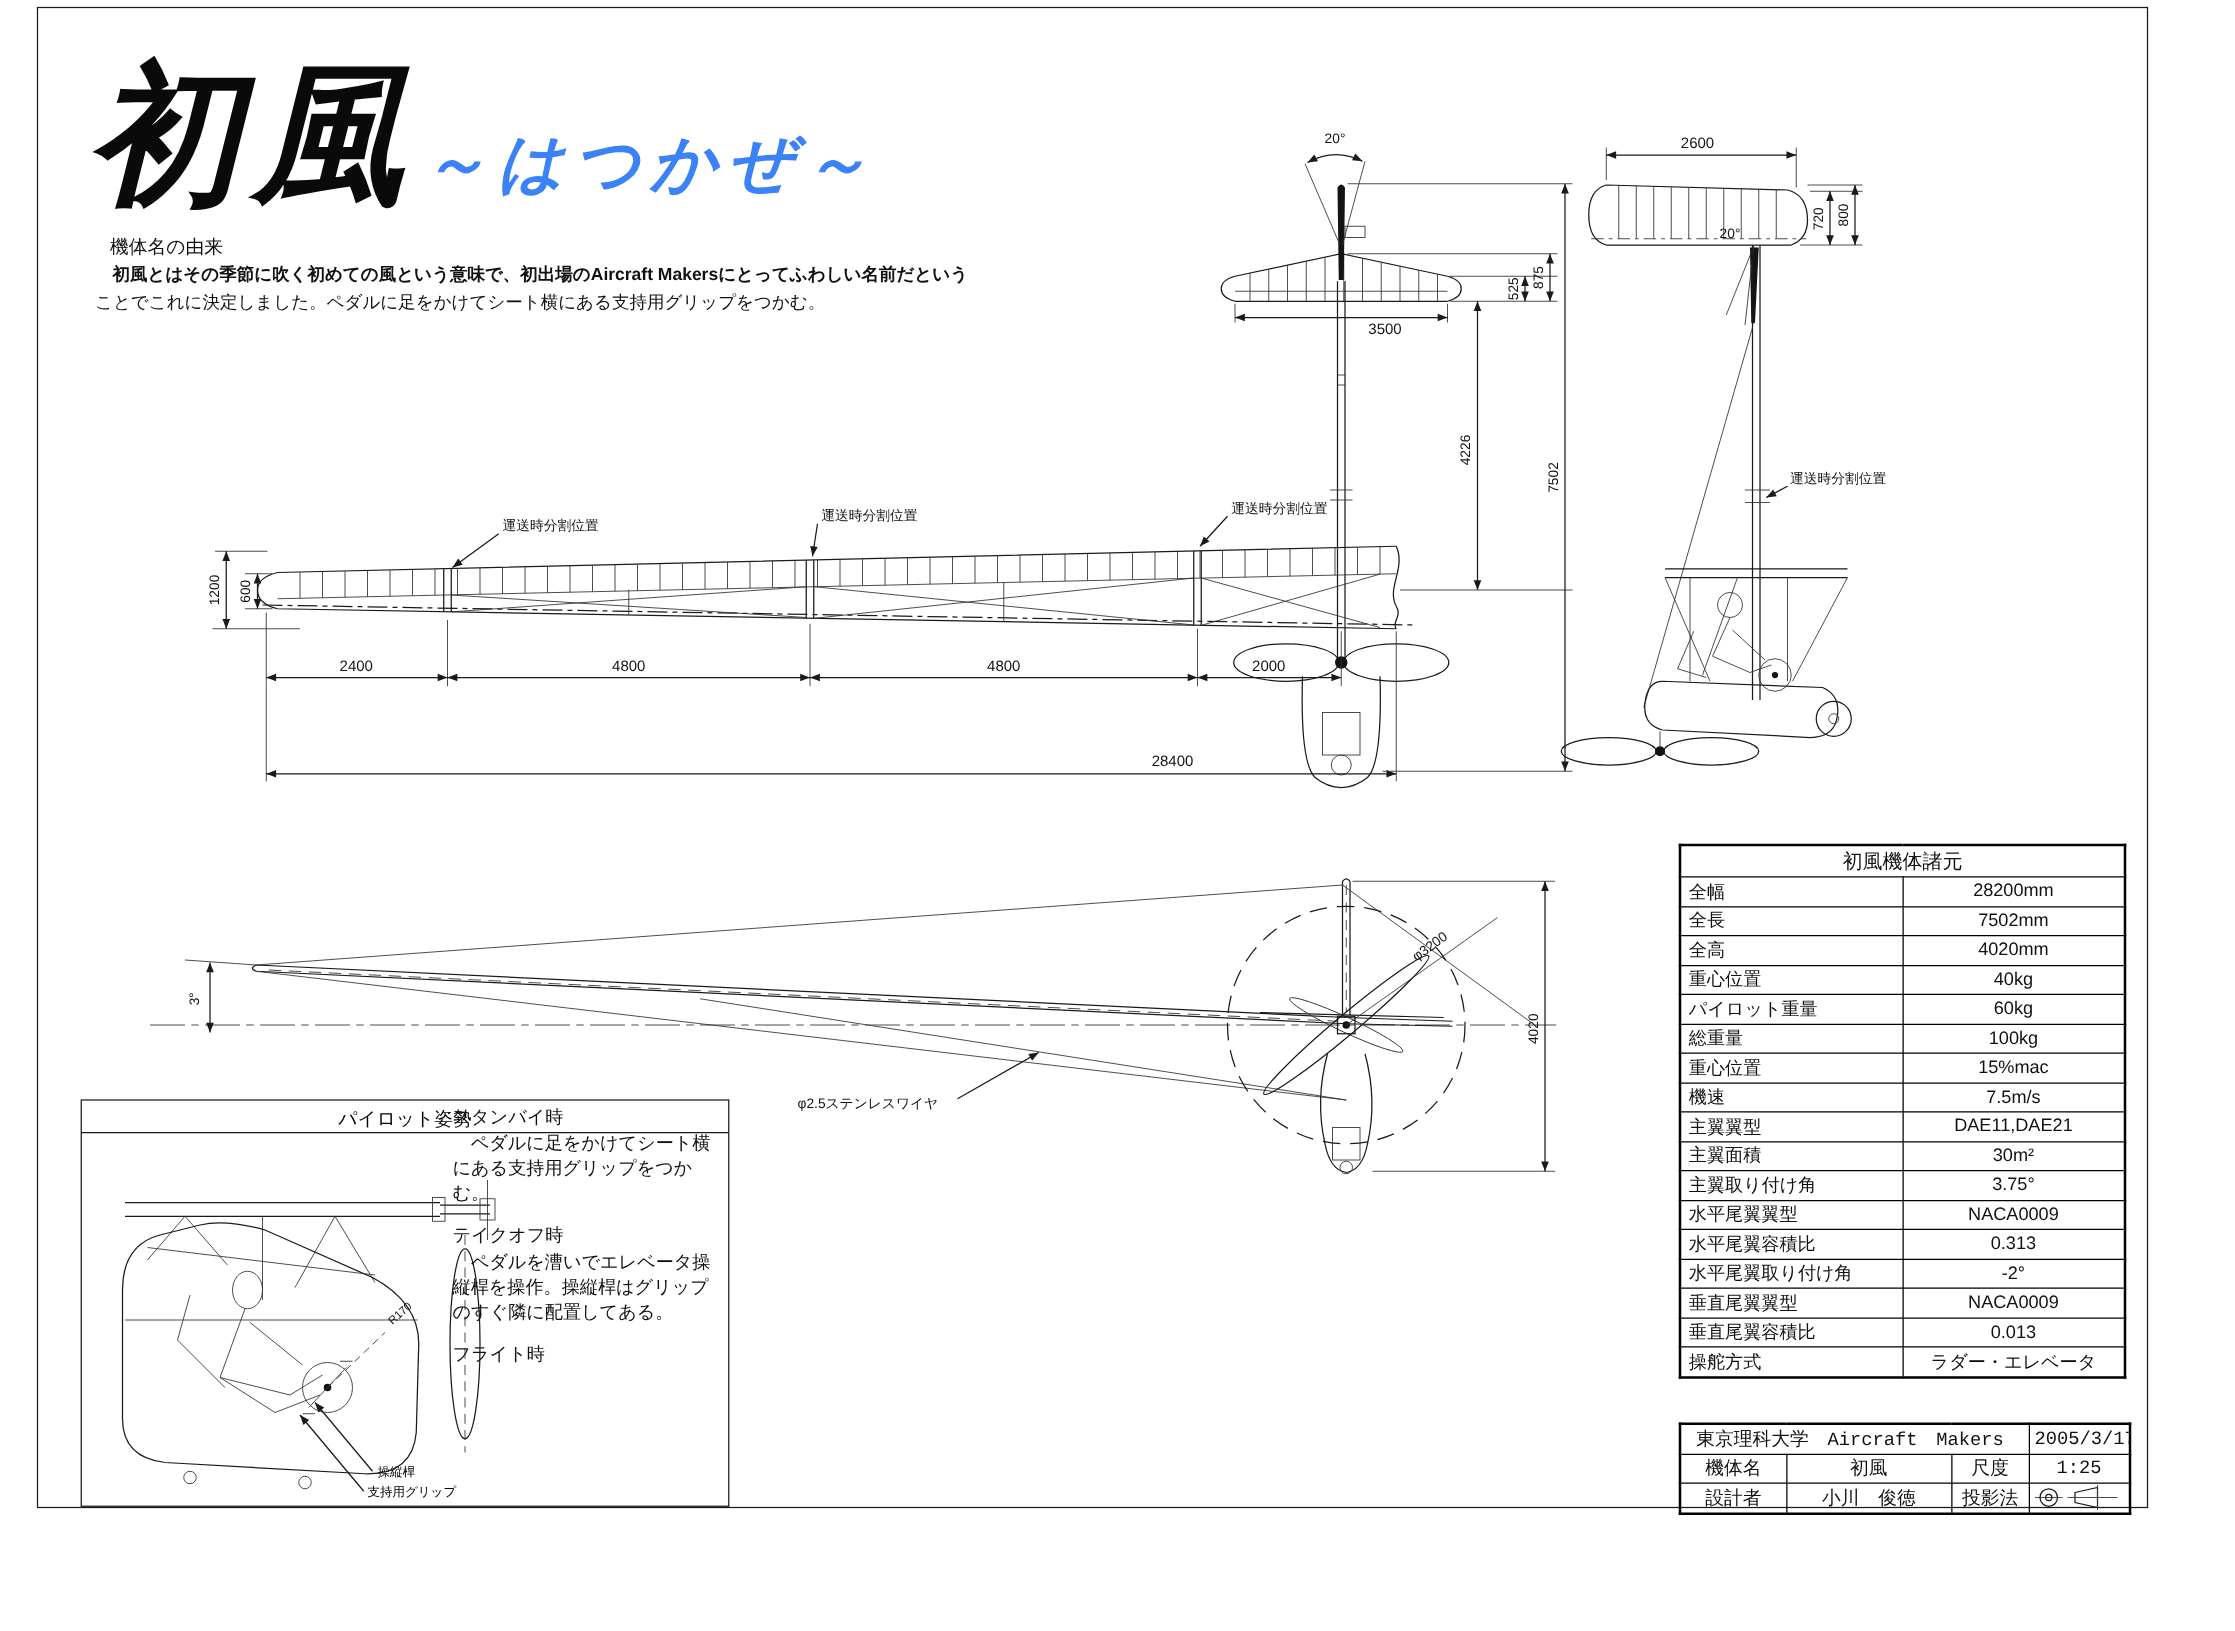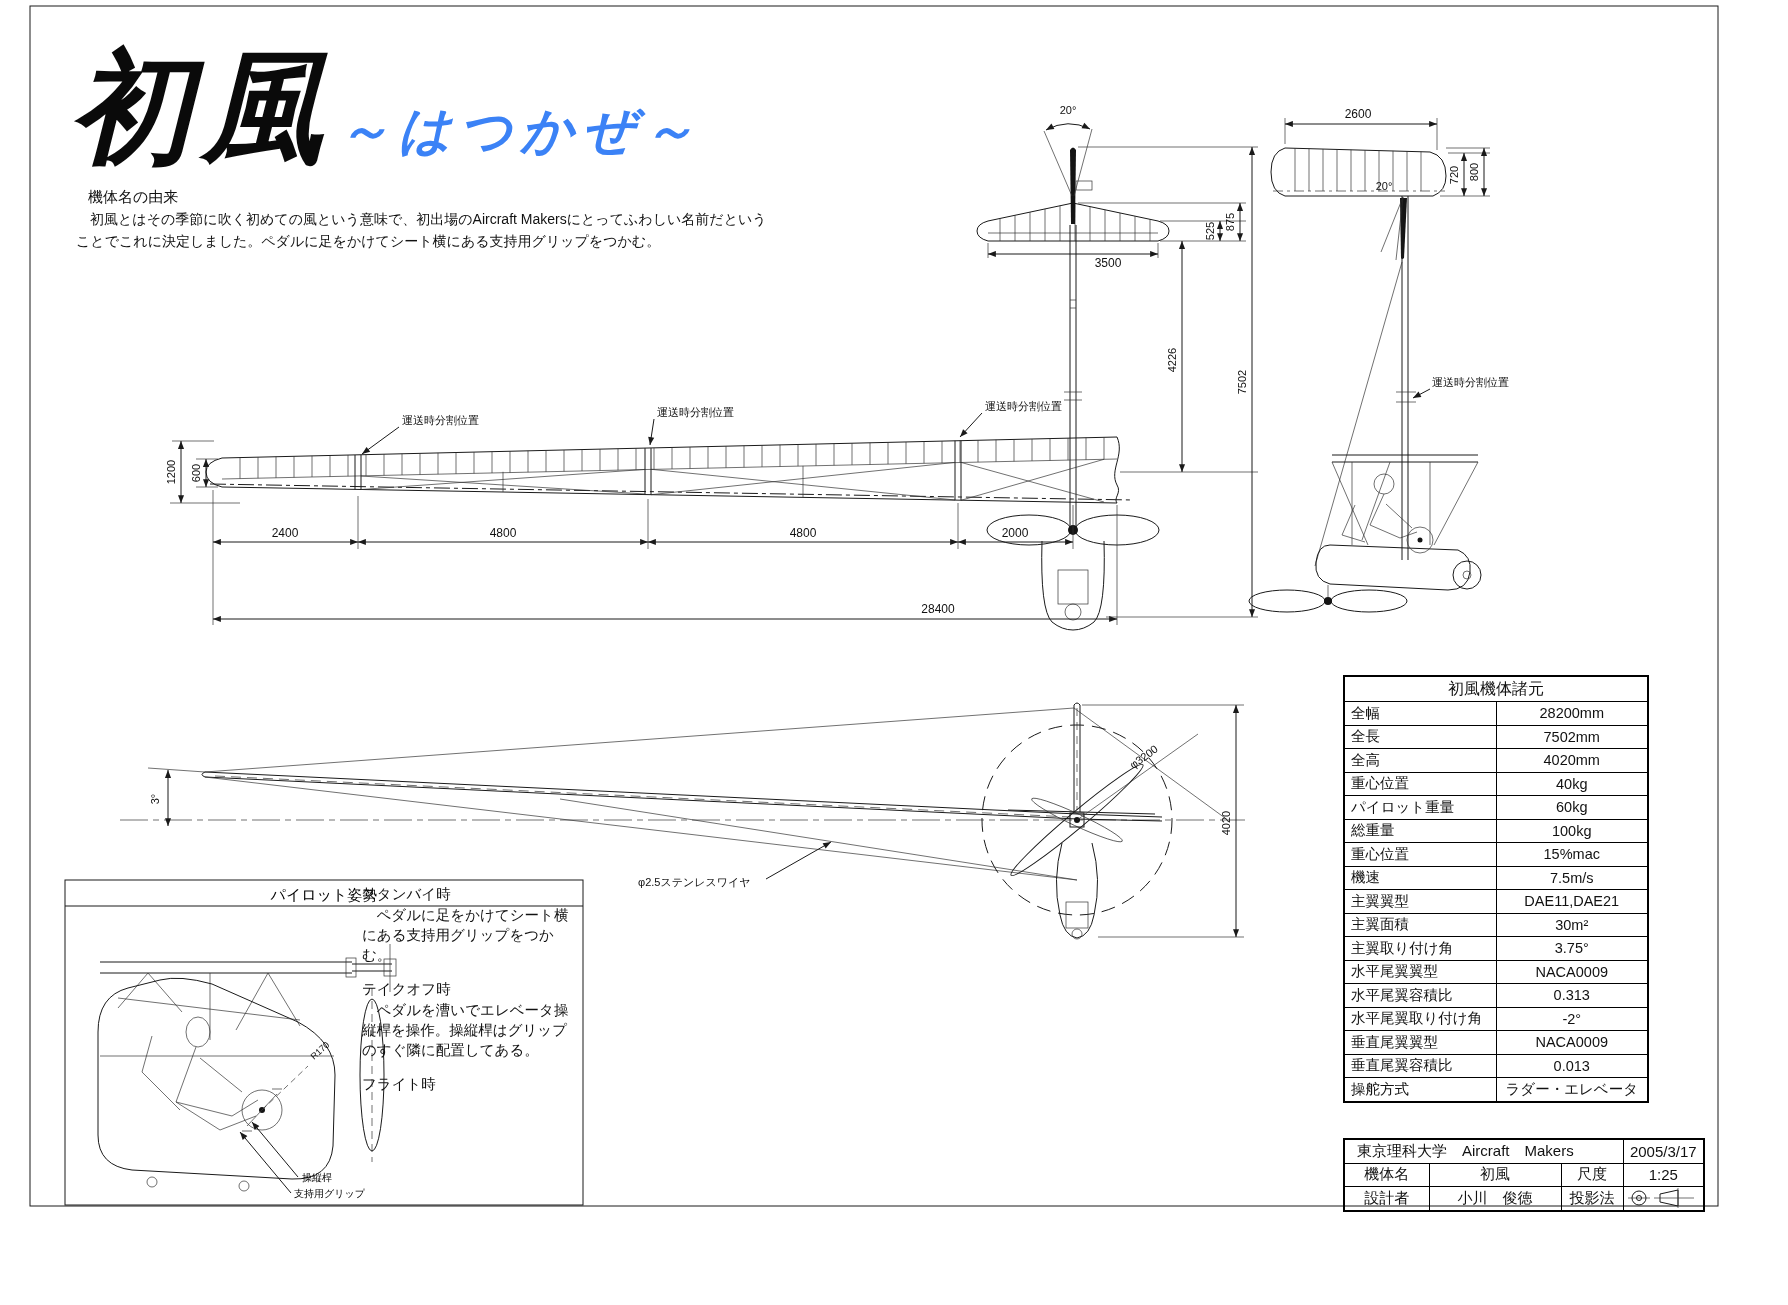--- a/index.html
+++ b/index.html
@@ -11,35 +11,35 @@
   .dim{stroke:#1a1a1a;stroke-width:1;fill:none;marker-start:url(#ar);marker-end:url(#ar);}
   .dimE{stroke:#1a1a1a;stroke-width:1;fill:none;marker-end:url(#ar);}
   text.dt{font:11px "Liberation Sans",sans-serif;fill:#111;}
   text.dts{font:12px "Liberation Sans",sans-serif;fill:#111;}
   text.cjk{font:11px "Liberation Sans",sans-serif;fill:#111;}
   .t-main{position:absolute;left:70px;top:40px;font-family:"DejaVu Serif",serif;font-weight:bold;
           font-style:italic;font-size:122px;line-height:1.1;letter-spacing:10px;color:#0a0a0a;white-space:nowrap;}
   .t-kana{position:absolute;left:338px;top:96px;font-family:"DejaVu Serif",serif;font-weight:bold;
           font-style:italic;font-size:52px;letter-spacing:8px;color:#3b82f6;white-space:nowrap;}
   .origin-h{position:absolute;left:88px;top:188px;font-size:15px;white-space:nowrap;}
-  .origin-l1{position:absolute;left:76px;top:211px;font-size:14px;white-space:nowrap;}
+  .origin-l1{position:absolute;left:76px;top:211px;font-size:14px;white-space:nowrap;font-weight:bold;}
   .origin-l2{position:absolute;left:76px;top:233px;font-size:14px;white-space:nowrap;}
   .pilot-instr{position:absolute;left:362px;top:884px;width:218px;font-size:14.5px;line-height:1.38;}
   .pilot-instr .ph{margin:14px 0 1px 0;}
   .pilot-instr .ph:first-child{margin-top:0;}
   .pilot-instr .pb{margin:0;}
-  table.spec{position:absolute;left:1343px;top:675px;width:306px;border-collapse:collapse;
+  table.spec{position:absolute;left:1343px;top:675px;width:358px;border-collapse:collapse;
              border:2px solid #000;table-layout:fixed;}
   table.spec th{border:1px solid #000;height:22px;font-size:16px;font-weight:normal;text-align:center;padding:1px 4px;}
   table.spec td{border:1px solid #000;font-size:14.5px;padding:1px 6px;height:20.5px;}
   table.spec td.sl{width:178px;text-align:left;margin-left:16px;}
   table.spec td.sv{text-align:center;}
   table.tblock{position:absolute;left:1343px;top:1138px;width:360px;border-collapse:collapse;
                border:2px solid #000;table-layout:fixed;}
-  table.tblock td{border:1px solid #000;font-size:15px;height:20.5px;padding:1px 4px;text-align:center;overflow:hidden;}
+  table.tblock td{border:1px solid #000;font-size:15px;height:20.5px;padding:1px 4px;text-align:center;overflow:hidden;font-family:Liberation Mono, monospace;}
   table.tblock td.org{text-align:left;padding-left:12px;}
   .projcell svg{vertical-align:middle;}
 </style>
 </head>
 <body>
 
 <div class="sheet">
 
   <svg class="art" width="1788" height="1305" viewBox="0 0 1788 1305">
     <defs>

